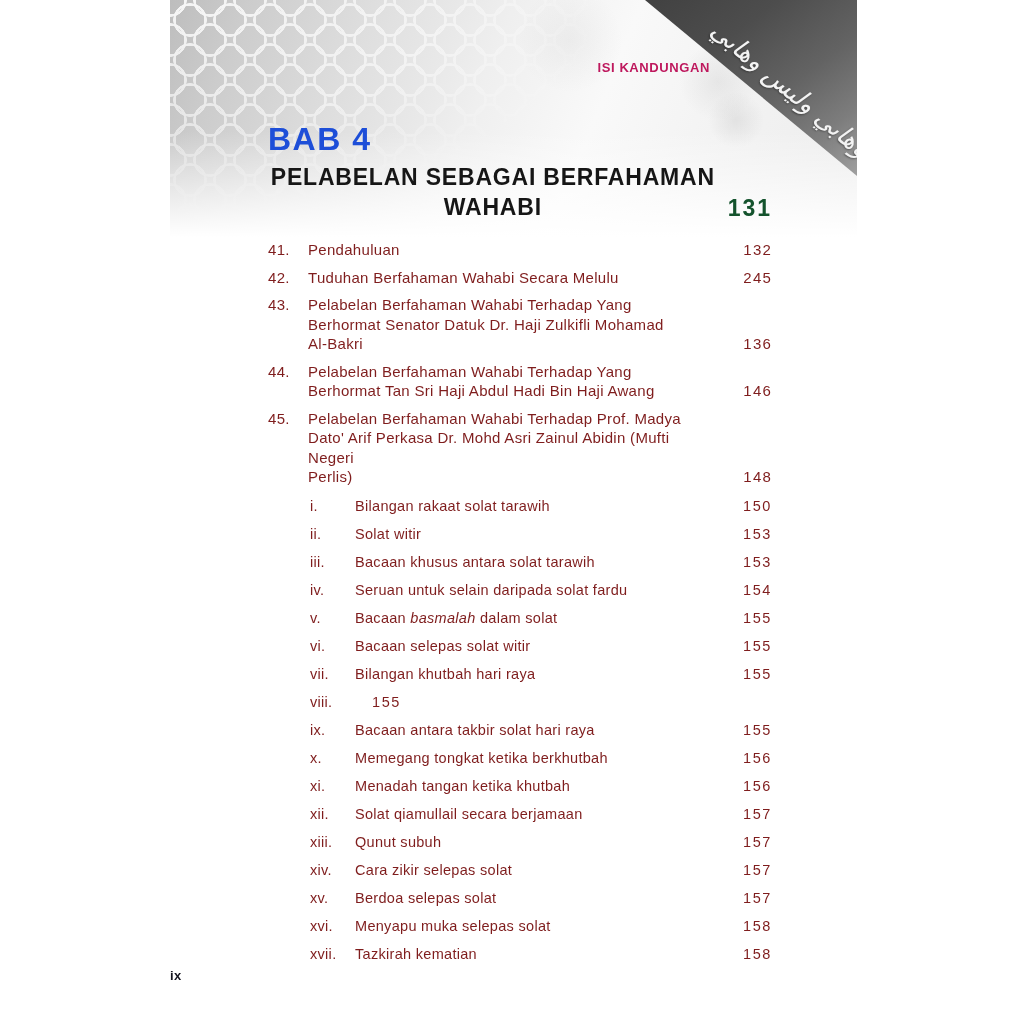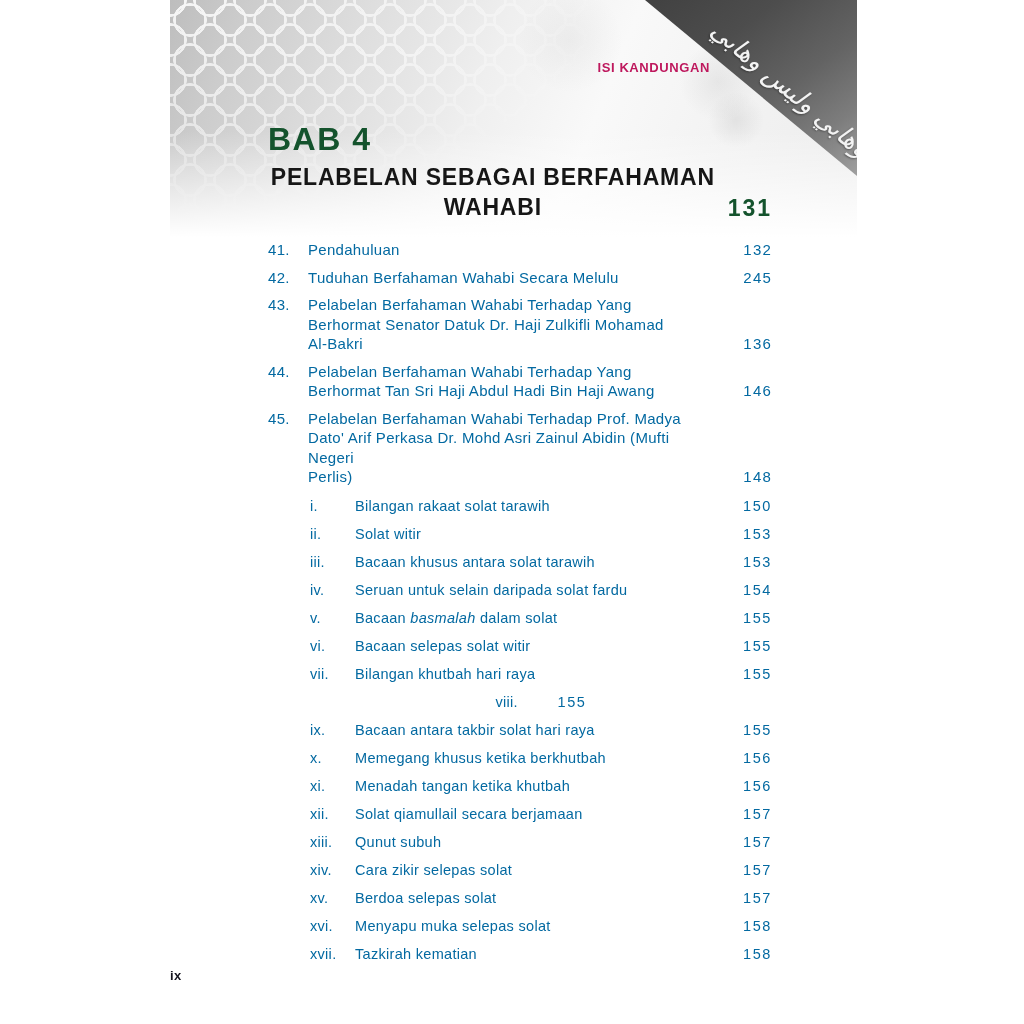--- a/index.html
+++ b/index.html
@@ -68,38 +68,38 @@
   
   .isi-label {
     position: absolute; left: 520px; top: 60px; width: 190px;
     text-align: right; font-size: 13px; font-weight: 700;
     letter-spacing: 0.6px; color: #be185d;
   }
 
   
   .toc { position: absolute; left: 268px; top: 120px; width: 504px; }
   .kicker {
-    font-size: 32px; font-weight: 700; color: #14532d;
+    font-size: 32px; font-weight: 700; color: #1d4ed8;
     letter-spacing: 1.5px; line-height: 38px; margin-bottom: 4px;
   }
   .title-row { display: flex; margin-bottom: 18px; }
   .chapter-title {
     flex: 1; font-size: 23px; font-weight: 700; color: #161616;
     line-height: 30px; letter-spacing: 0.8px; white-space: pre-line;
     padding-right: 10px;
     text-align: center;
   }
   .chapter-page {
     flex: none; align-self: flex-end; font-size: 23px; font-weight: 700;
     color: #14532d; letter-spacing: 2px;
   }
 
   .row {
     display: flex; font-size: 15px; line-height: 19.5px;
-    letter-spacing: 0.3px; margin-bottom: 8px; color: #0369a1; justify-content: center;
+    letter-spacing: 0.3px; margin-bottom: 8px; color: #7f1d1d;
   }
   .row .num   { flex: none; width: 40px; }
   .row .label { flex: 1; white-space: pre-line; padding-right: 10px; }
   .row .page  { flex: none; min-width: 46px; text-align: right;
                 align-self: flex-end; letter-spacing: 1.2px; }
 
   .sub-list { margin-top: 10px; padding-left: 42px; }
   .sub-list .row { font-size: 14.5px; line-height: 19px; margin-bottom: 9px; }
   .sub-list .row .num { width: 45px; }
   .sub-list .row .page { letter-spacing: 1.6px; }
@@ -207,21 +207,21 @@
           <span class="num">viii.</span>
           <span class="page">155</span>
         </div>
         <div class="row">
           <span class="num">ix.</span>
           <span class="label">Bacaan antara takbir solat hari raya</span>
           <span class="page">155</span>
         </div>
         <div class="row">
           <span class="num">x.</span>
-          <span class="label">Memegang khusus ketika berkhutbah</span>
+          <span class="label">Memegang tongkat ketika berkhutbah</span>
           <span class="page">156</span>
         </div>
         <div class="row">
           <span class="num">xi.</span>
           <span class="label">Menadah tangan ketika khutbah</span>
           <span class="page">156</span>
         </div>
         <div class="row">
           <span class="num">xii.</span>
           <span class="label">Solat qiamullail secara berjamaan</span>

